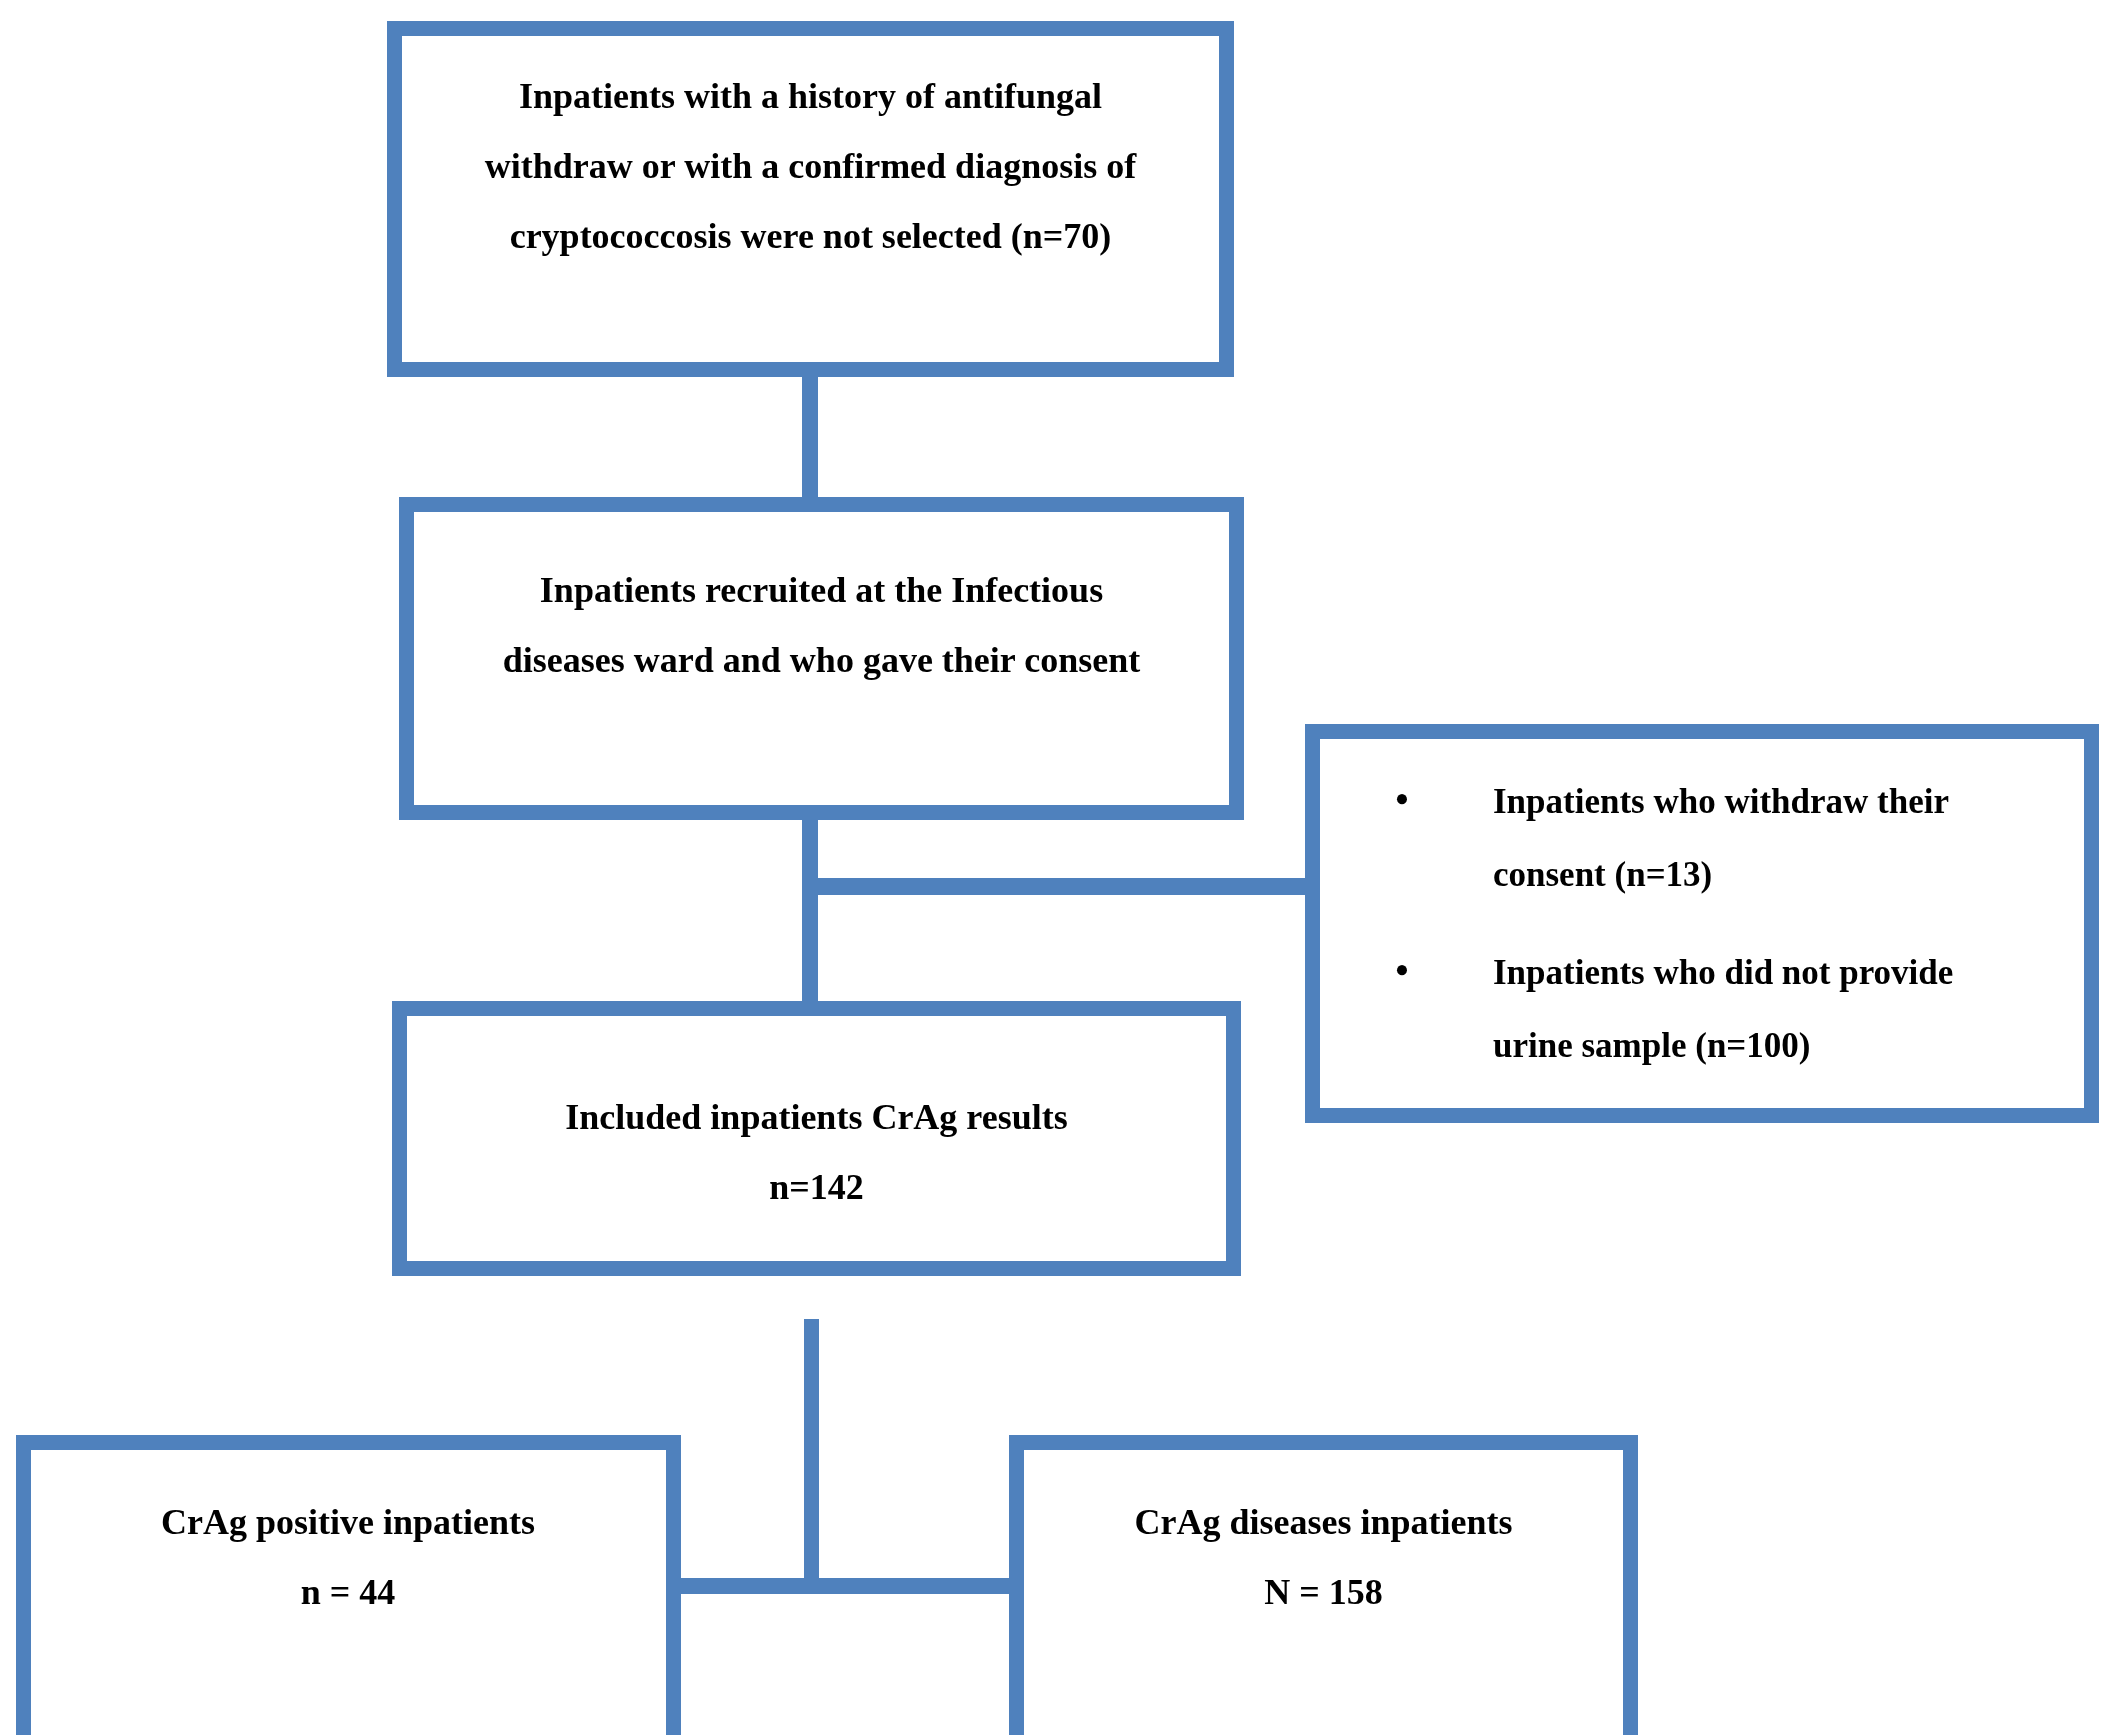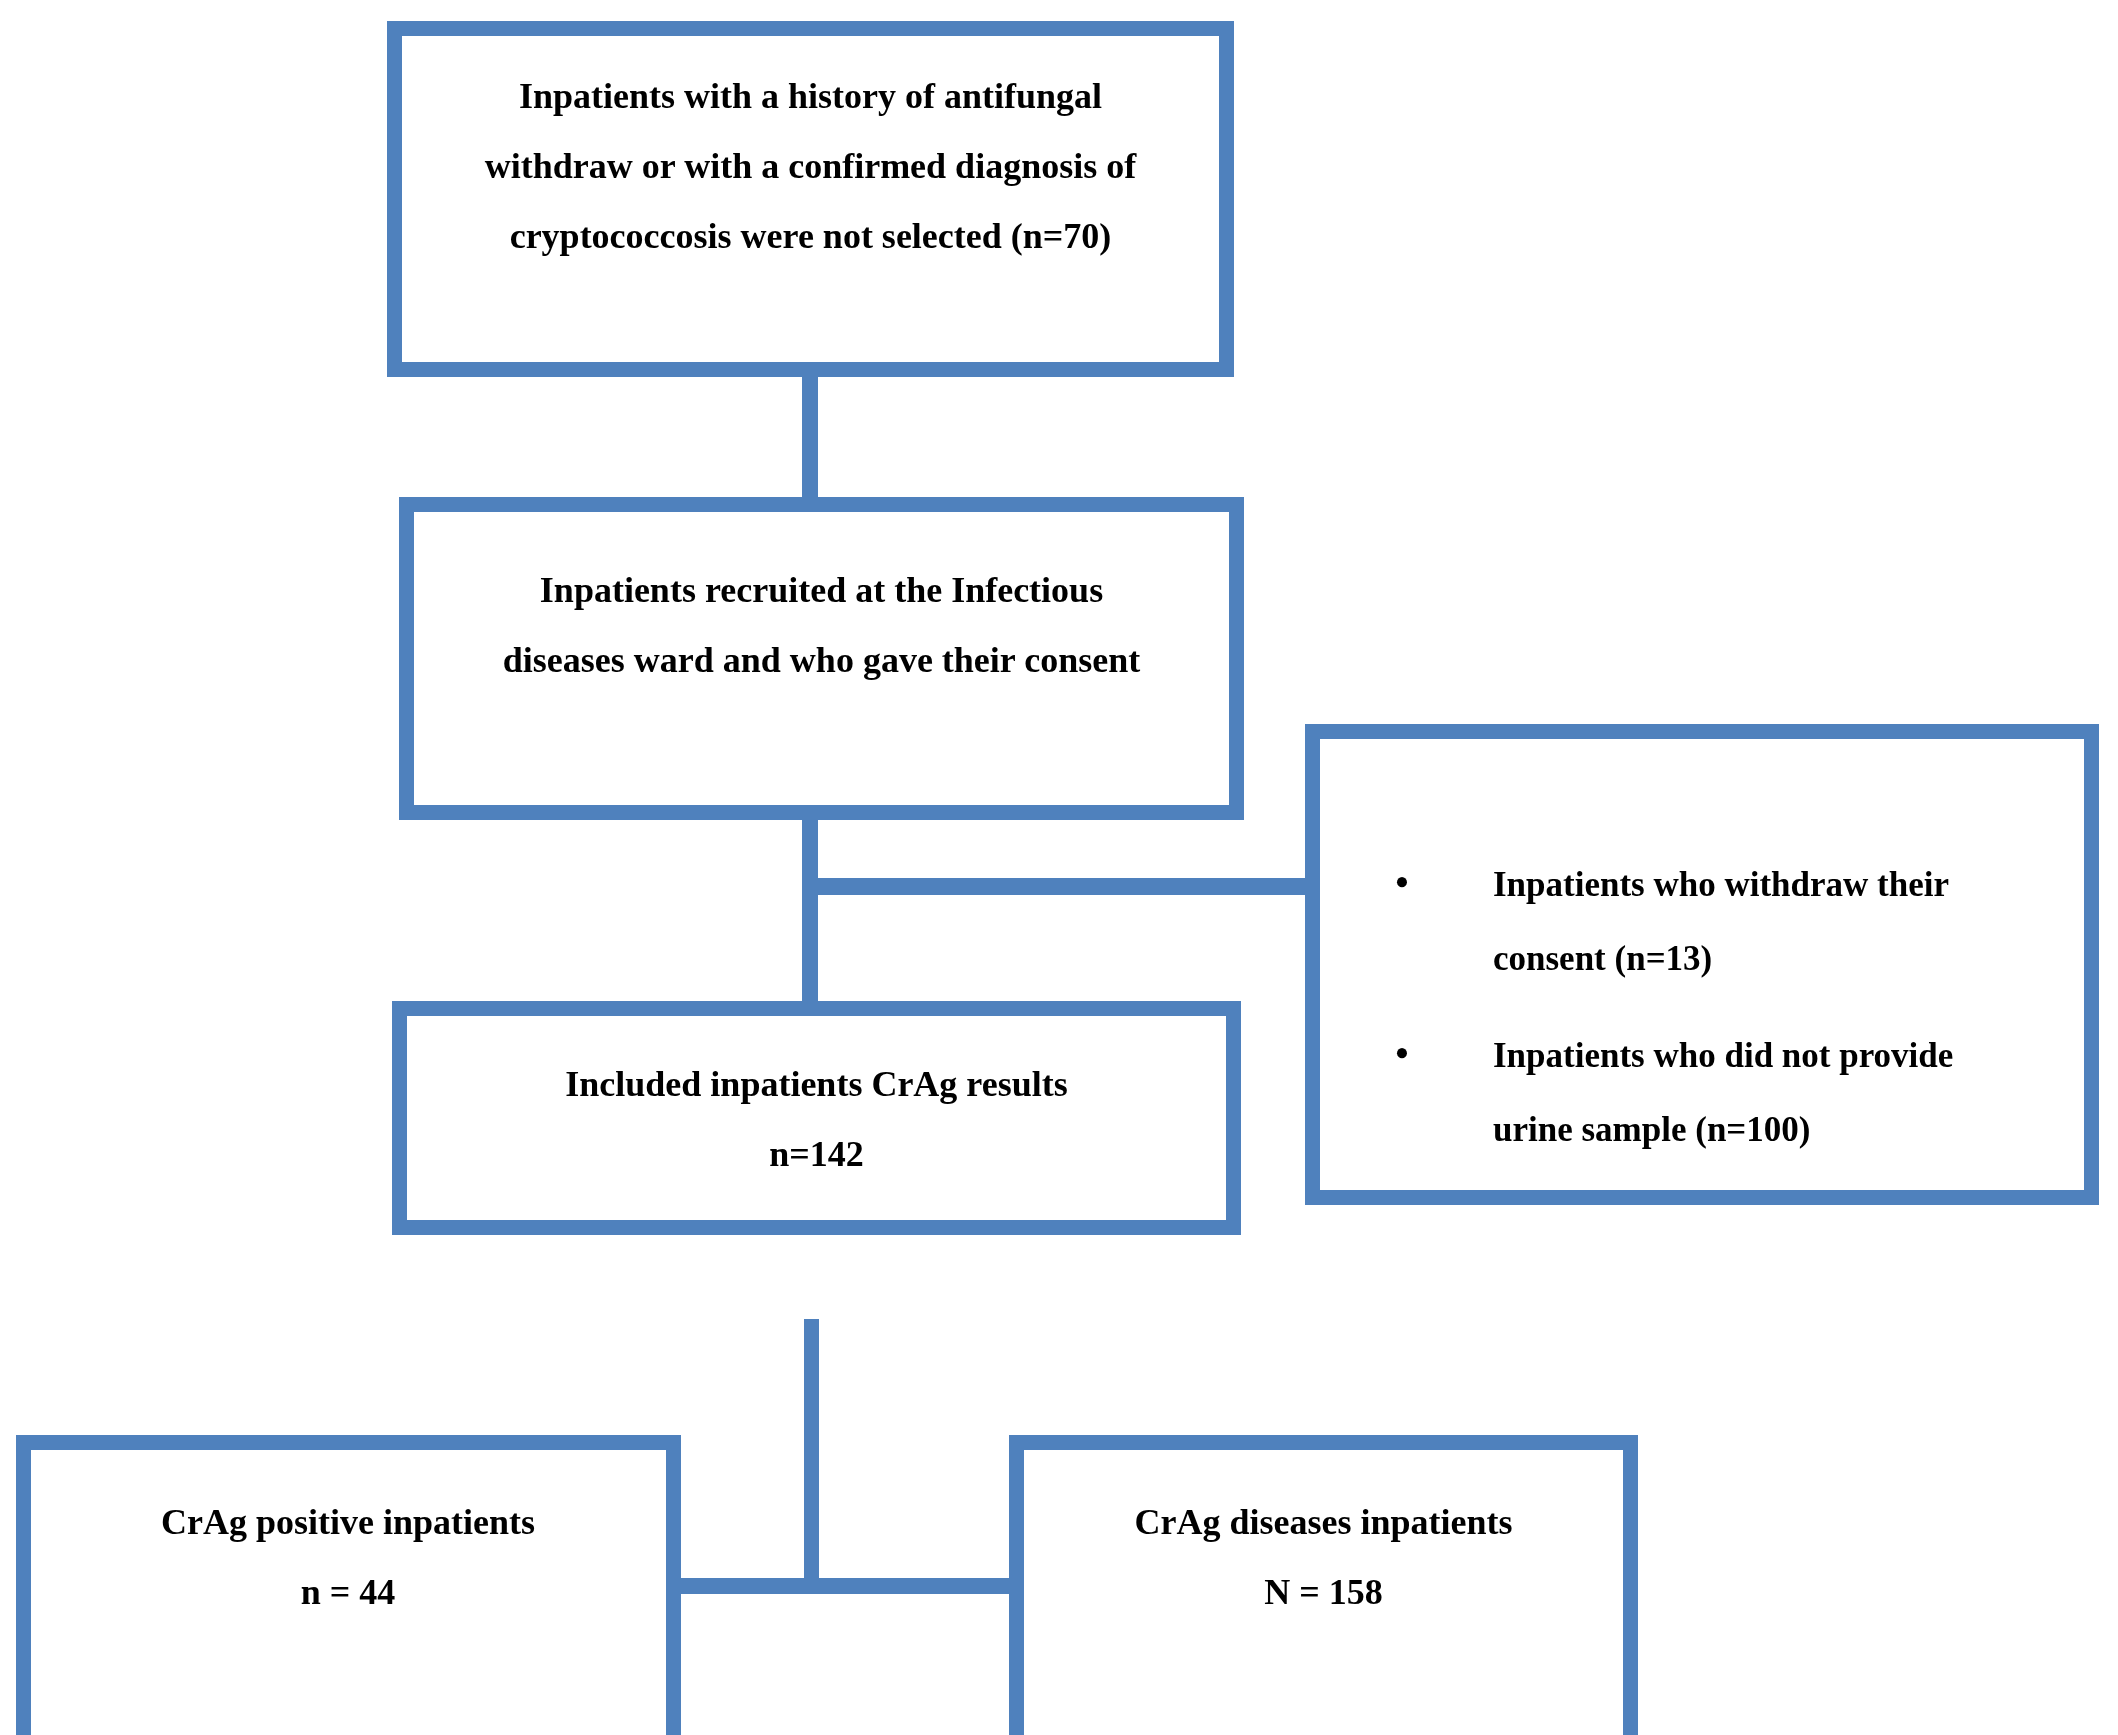--- a/index.html
+++ b/index.html
@@ -45,29 +45,29 @@
     padding-top: 25px;
   }
   #box-recruited {
     left: 399px; top: 497px;
     width: 845px; height: 323px;
     justify-content: flex-start;
     padding-top: 43px;
   }
   #box-withdrawn {
     left: 1305px; top: 724px;
-    width: 794px; height: 481px;
-    justify-content: flex-end;
+    width: 794px; height: 399px;
+    justify-content: center;
     padding-top: 24px;
   }
   #box-included {
     left: 392px; top: 1001px;
-    width: 849px; height: 234px;
+    width: 849px; height: 275px;
     justify-content: flex-start;
-    padding-top: 33px;
+    padding-top: 66px;
   }
   #box-positive {
     left: 15.5px; top: 1435px;
     width: 665px; height: 334px;
     justify-content: flex-start;
     padding-top: 37px;
   }
   #box-negative {
     left: 1009px; top: 1435px;
     width: 629px; height: 334px;

